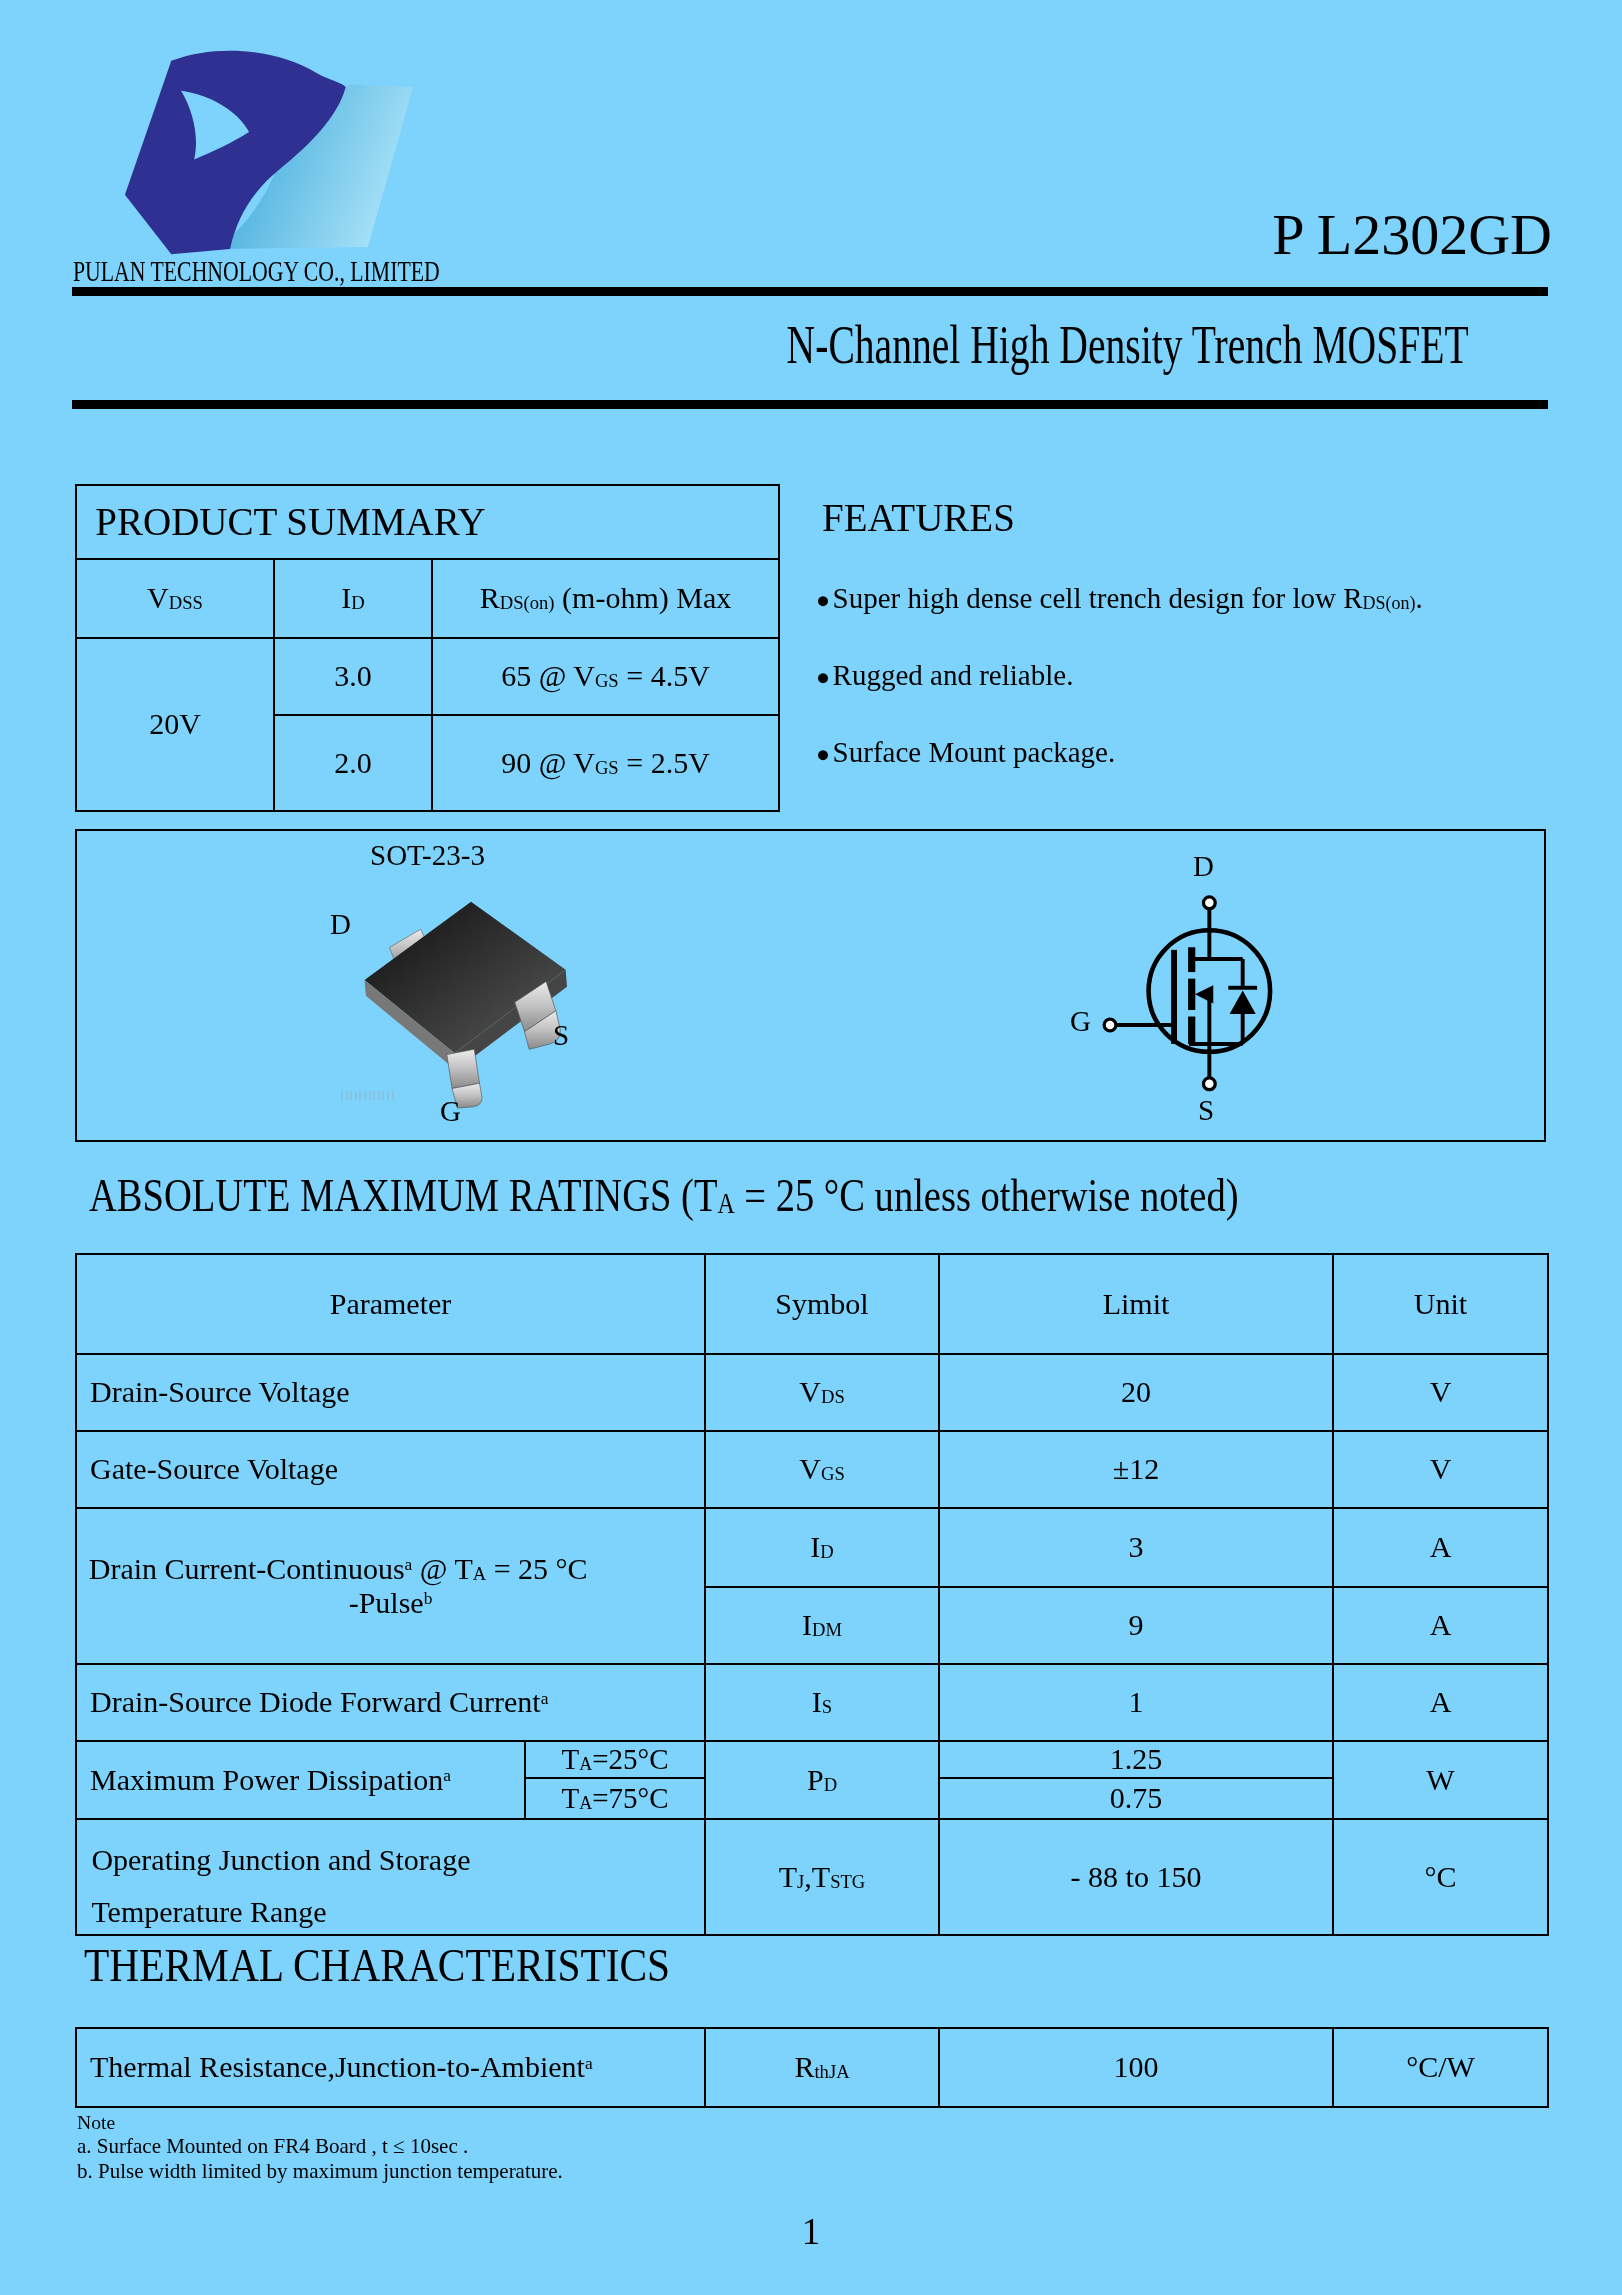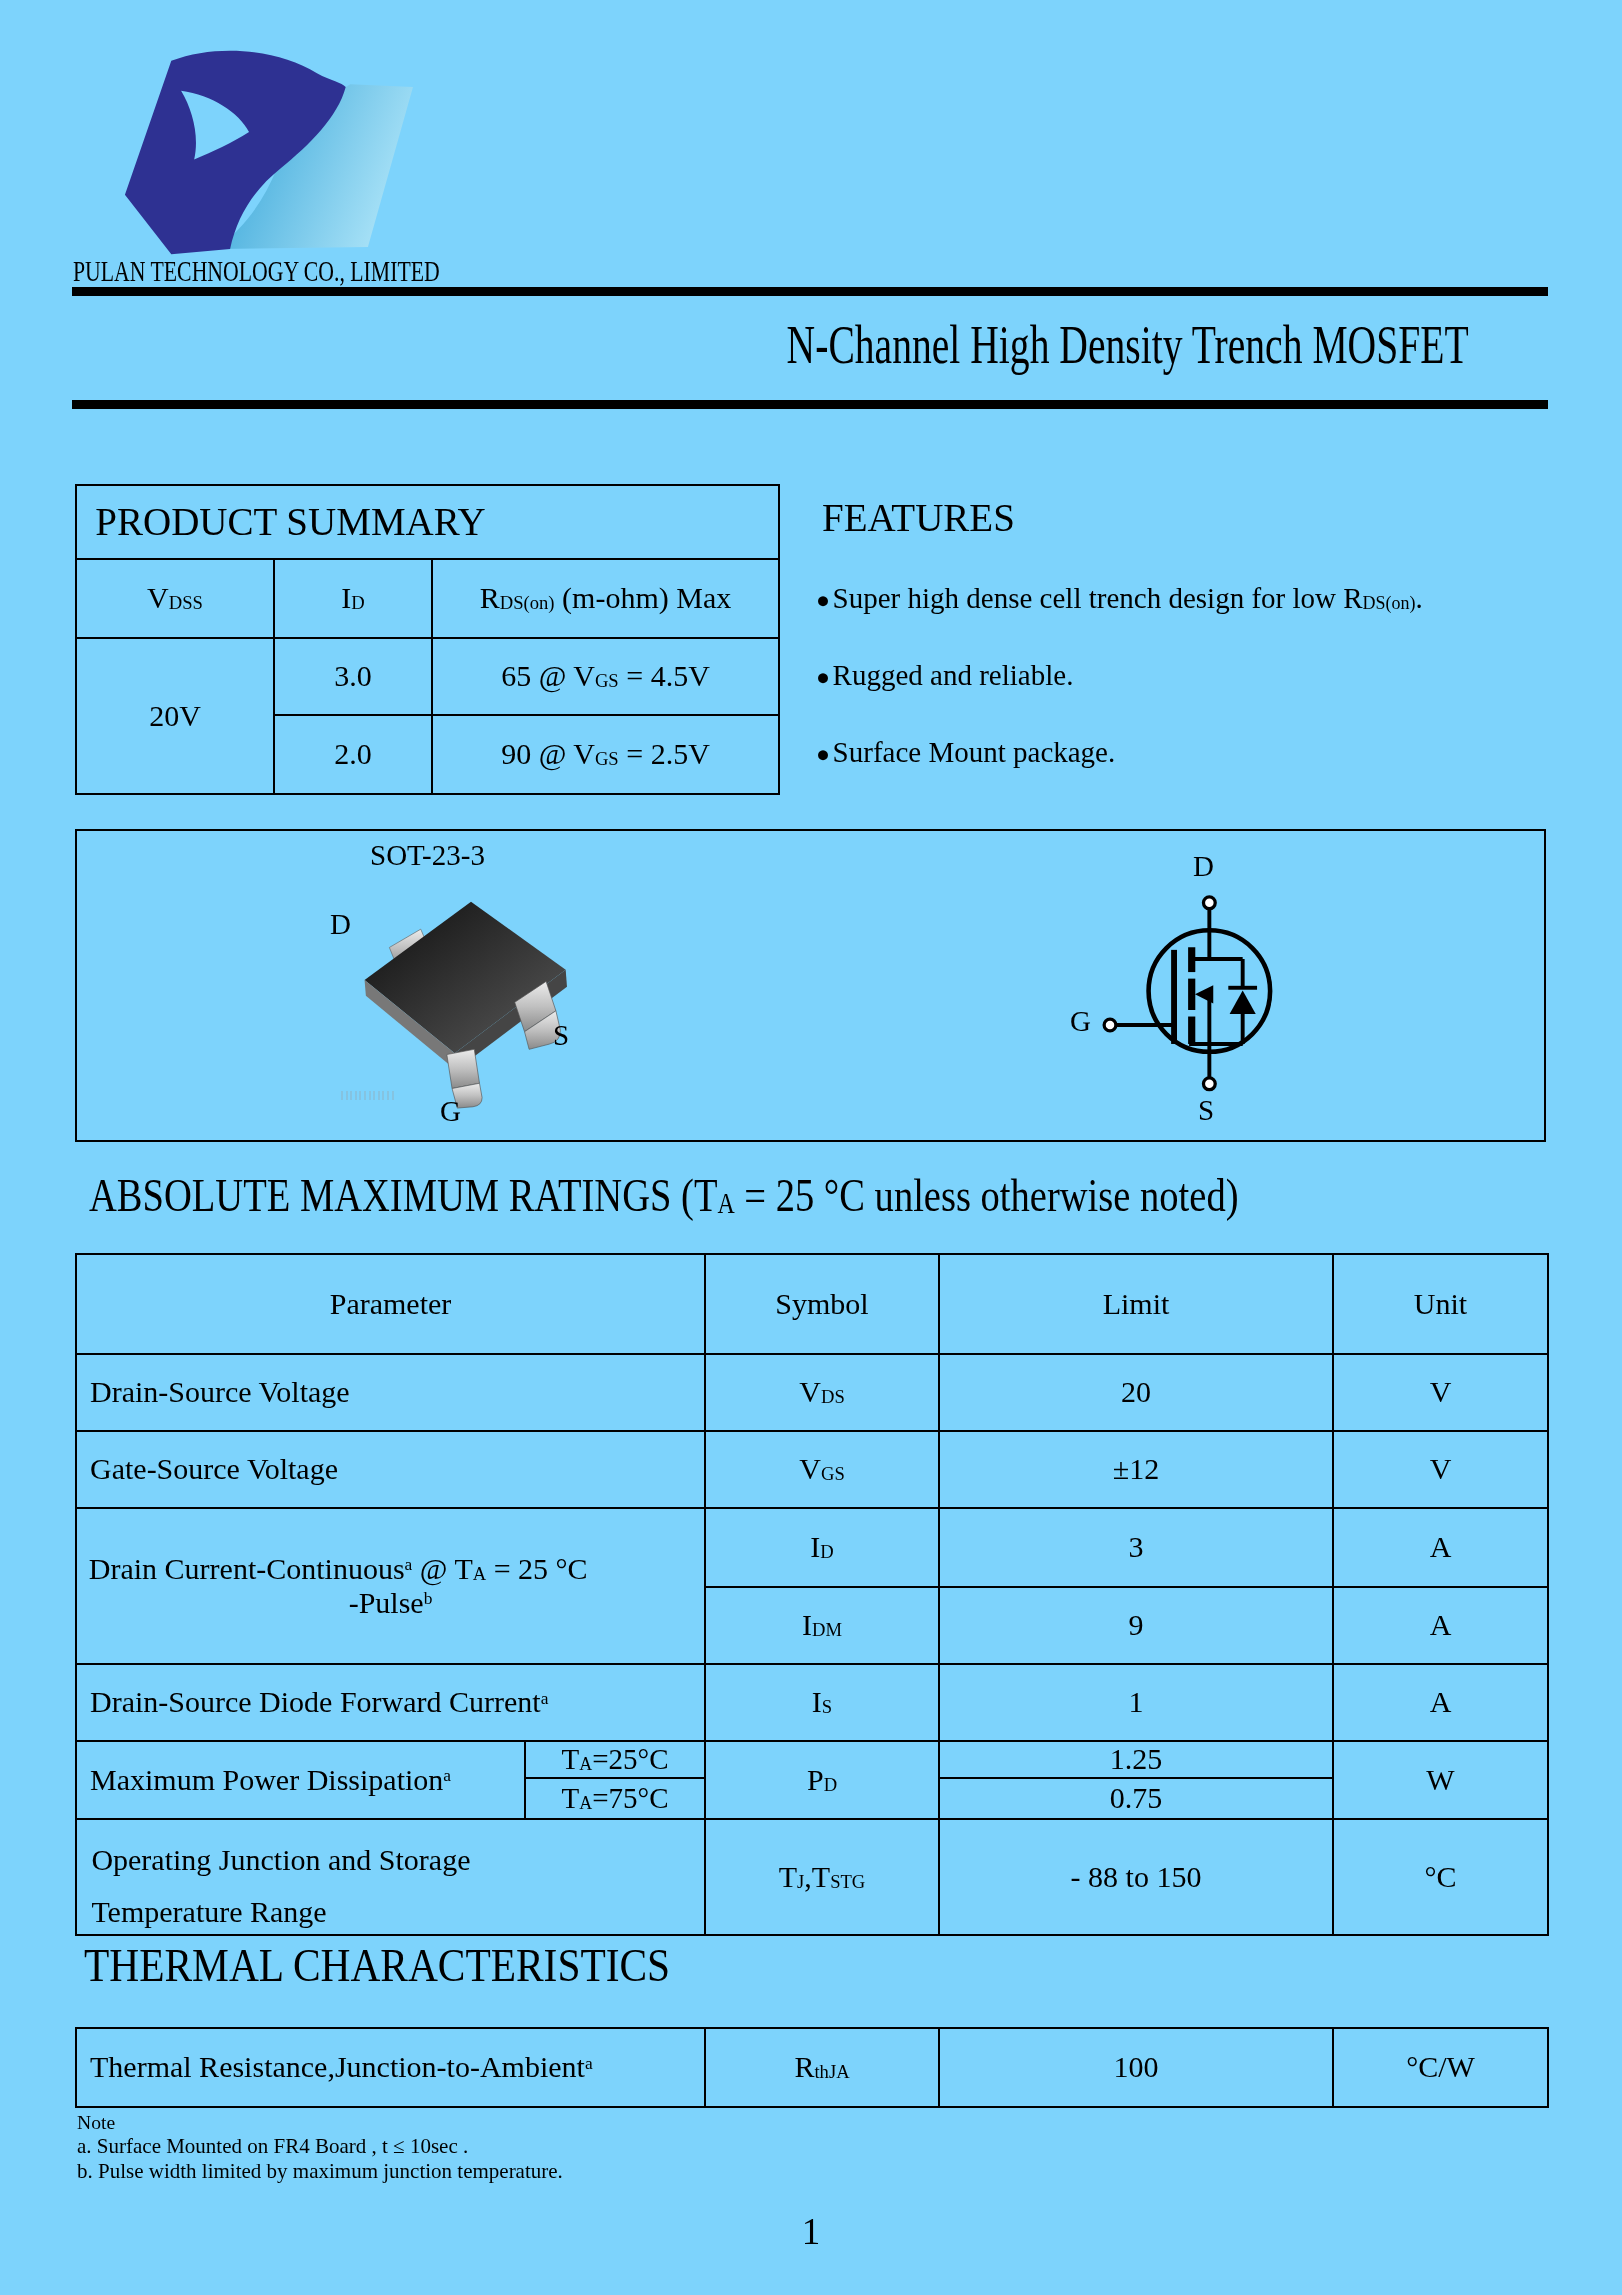--- a/index.html
+++ b/index.html
@@ -69,20 +69,21 @@
         <stop offset="1" stop-color="#a5e0f6"></stop>
       </linearGradient>
     </defs>
     <path d="M351 75 L447 79 L378 324 L145 327 C190 295 220 250 238 205 C258 155 295 110 351 75 Z" fill="url(#gBlue)"></path>
     <path fill="#2e3192" fill-rule="evenodd" d="M77 39 C150 12 240 22 300 58 C322 70 338 72 344 79 C332 125 288 168 245 203 C205 235 178 275 167 327 L77 335 L6 244 Z
              M92 85 C140 92 180 118 196 148 C170 165 140 178 112 190 C120 155 110 115 92 85 Z"></path>
   </svg>
   <div class="abs company">
     <span>PULAN TECHNOLOGY CO., LIMITED</span>
   </div>
+  <div class="abs partnum">P L2302GD</div>
   <div class="abs rule rule1"></div>
   <div class="abs subtitle">
     <span>N-Channel High Density Trench MOSFET</span>
   </div>
   <div class="abs rule rule2"></div>
 
   <table class="abs ps-table" style="width:703px;">
     <colgroup>
         <col style="width:198px">
         <col style="width:158px">
@@ -95,21 +96,21 @@
     <tr style="height:79px">
       <td>V<sub>DSS</sub></td>
       <td>I<sub>D</sub></td>
       <td>R<sub>DS(on)</sub> (m-ohm) Max</td>
     </tr>
     <tr style="height:77px">
       <td rowspan="2">20V</td>
       <td>3.0</td>
       <td>65 @ V<sub>GS</sub> = 4.5V</td>
     </tr>
-    <tr style="height:79px">
+    <tr style="height:96px">
       <td>2.0</td>
       <td>90 @ V<sub>GS</sub> = 2.5V</td>
     </tr>
   </tbody>
     </table>
 
   <div class="abs features-title">FEATURES</div>
   <div class="abs feat" style="top:582px;">
     <span class="blt">●</span><span>Super high dense cell trench design for low R<sub>DS(on)</sub>.</span>
   </div>

